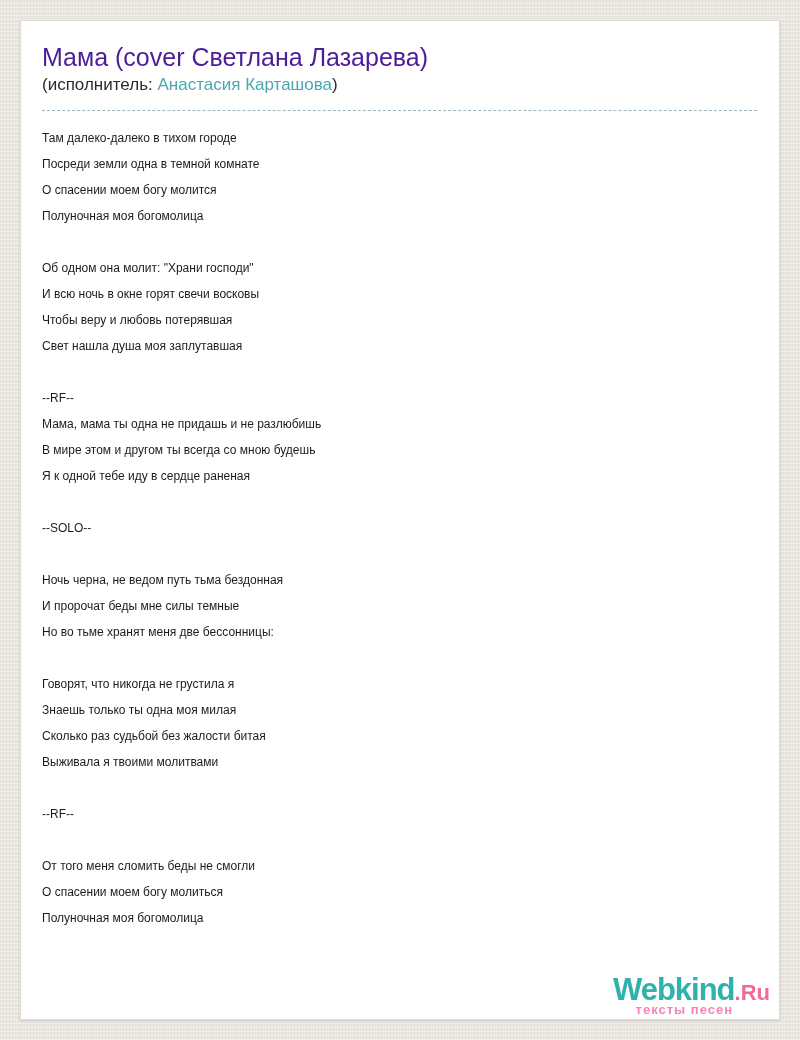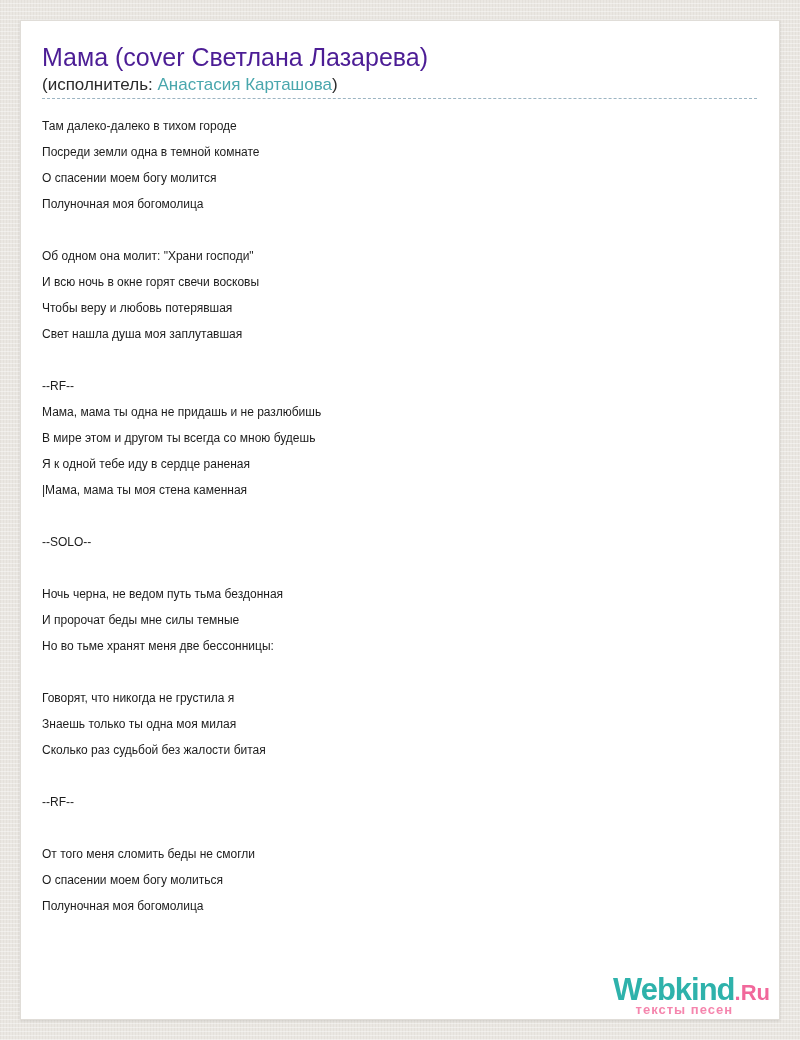--- a/index.html
+++ b/index.html
@@ -37,21 +37,21 @@
     padding-bottom: 3px;
   }
   .song-title {
     margin: 0;
     font-size: 25px;
     font-weight: 400;
     line-height: 1.16;
     color: #4c1d95;
   }
   .artist-line {
-    margin: 3px 0 0 0;
+    margin: 3px 0 12px 0;
     font-size: 17px;
     color: #2b2b2b;
     line-height: 1.2;
   }
   .artist-link {
     color: #4aa7ad;
     text-decoration: none;
     cursor: pointer;
   }
   .lyrics {
@@ -114,31 +114,31 @@
         <div class="lyric-line">&nbsp;</div>
         <div class="lyric-line">Об одном она молит: "Храни господи"</div>
         <div class="lyric-line">И всю ночь в окне горят свечи восковы</div>
         <div class="lyric-line">Чтобы веру и любовь потерявшая</div>
         <div class="lyric-line">Свет нашла душа моя заплутавшая</div>
         <div class="lyric-line">&nbsp;</div>
         <div class="lyric-line">--RF--</div>
         <div class="lyric-line">Мама, мама ты одна не придашь и не разлюбишь</div>
         <div class="lyric-line">В мире этом и другом ты всегда со мною будешь</div>
         <div class="lyric-line">Я к одной тебе иду в сердце раненая</div>
-        <div class="lyric-line">|Мама, мама ты моя стена каменная</div>
         <div class="lyric-line">&nbsp;</div>
         <div class="lyric-line">--SOLO--</div>
         <div class="lyric-line">&nbsp;</div>
         <div class="lyric-line">Ночь черна, не ведом путь тьма бездонная</div>
         <div class="lyric-line">И пророчат беды мне силы темные</div>
         <div class="lyric-line">Но во тьме хранят меня две бессонницы:</div>
         <div class="lyric-line">&nbsp;</div>
         <div class="lyric-line">Говорят, что никогда не грустила я</div>
         <div class="lyric-line">Знаешь только ты одна моя милая</div>
         <div class="lyric-line">Сколько раз судьбой без жалости битая</div>
+        <div class="lyric-line">Выживала я твоими молитвами</div>
         <div class="lyric-line">&nbsp;</div>
         <div class="lyric-line">--RF--</div>
         <div class="lyric-line">&nbsp;</div>
         <div class="lyric-line">От того меня сломить беды не смогли</div>
         <div class="lyric-line">О спасении моем богу молиться</div>
         <div class="lyric-line">Полуночная моя богомолица</div>
       </div>
   </div>
 
   <div class="logo">

